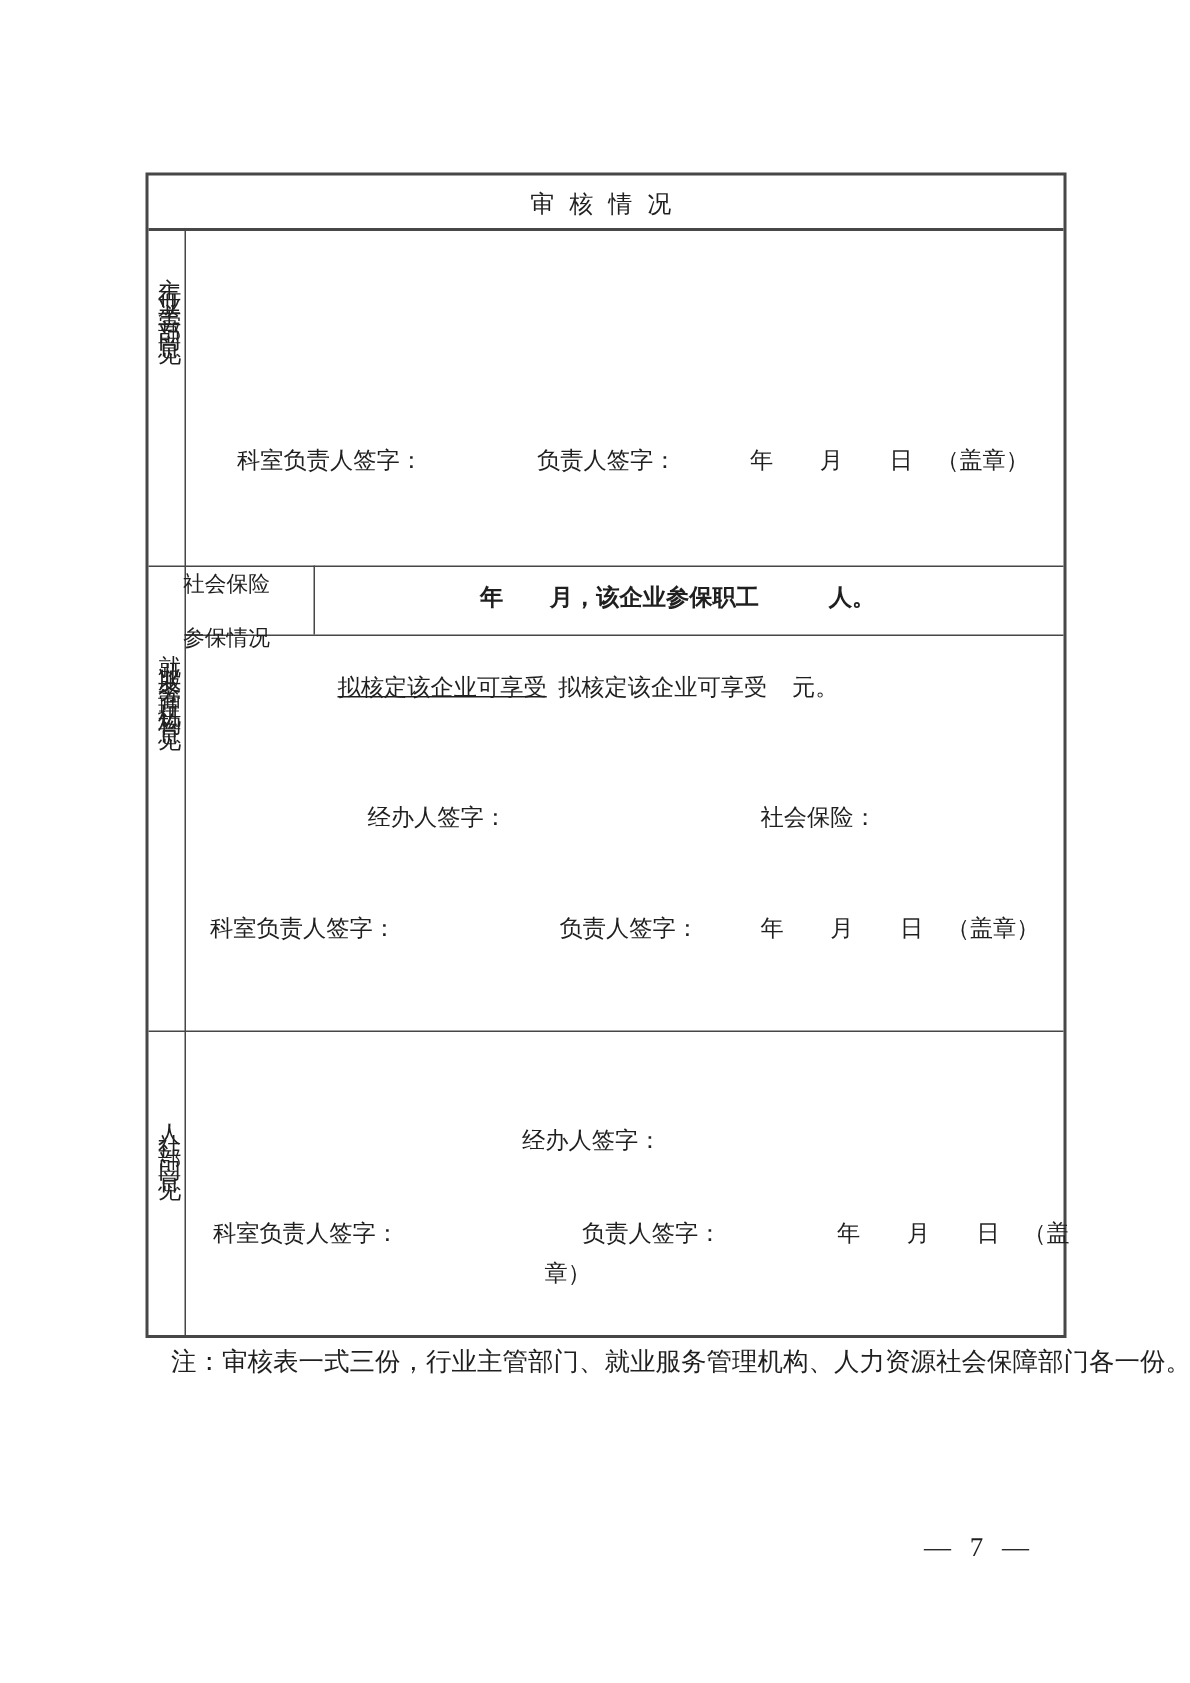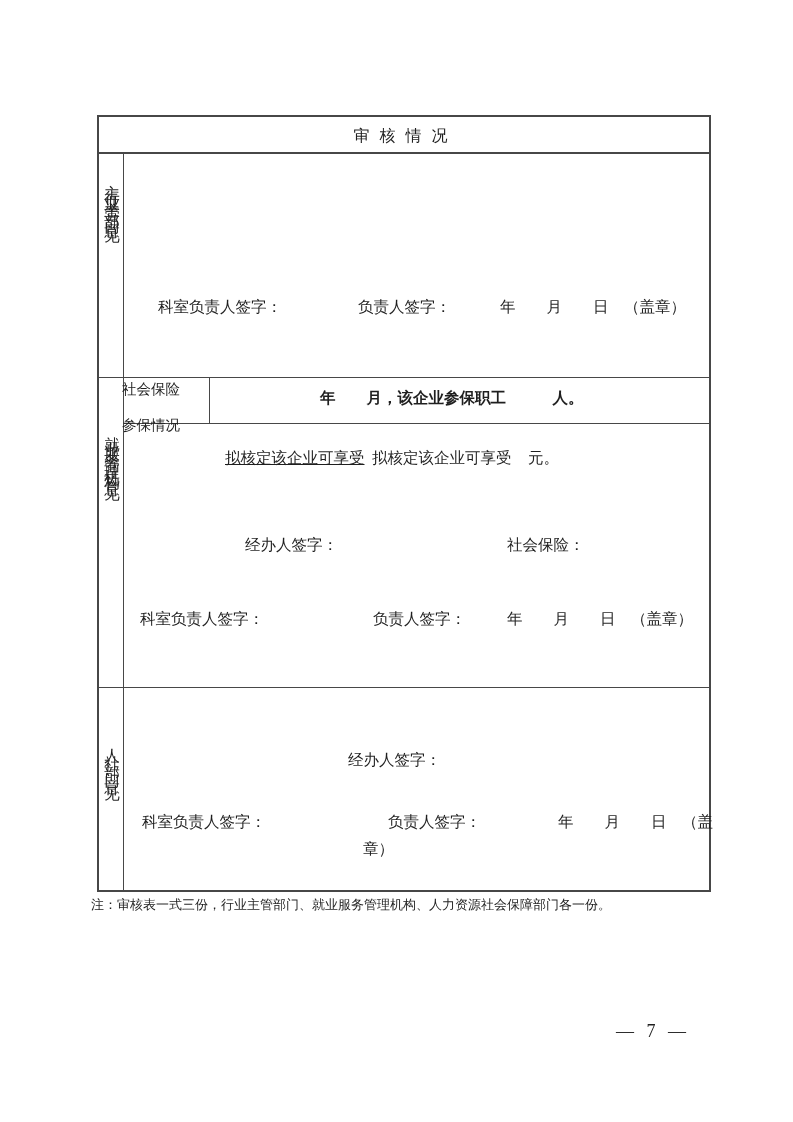--- a/index.html
+++ b/index.html
@@ -98,17 +98,17 @@
 
   <div class="vertical-label" style="left:101px; top:736px; letter-spacing:7.5px; font-size:15.5px;">人社部门意见</div>
 
   <div class="abs" style="left:348px; top:750px;">经办人签字：</div>
 
   <div class="abs" style="left:142px; top:812px;">科室负责人签字：</div>
   <div class="abs" style="left:388px; top:812px;">负责人签字：</div>
   <div class="abs" style="left:542px; top:812px;margin-left:16px;">年　　月　　日　（盖</div>
   <div class="abs" style="left:363px; top:839px;">章）</div>
 
-  <div class="abs" style="left:91px; top:896px; font-size:13px;">注：审核表一式三份，行业主管部门、就业服务管理机构、人力资源社会保障部门各一份。</div>
+  <div class="abs" style="left:114px; top:896px; font-size:17px;">注：审核表一式三份，行业主管部门、就业服务管理机构、人力资源社会保障部门各一份。</div>
 
   <div class="abs" style="left:616px; top:1021px; font-size:18px; letter-spacing:4px;">— 7 —</div>
 
 </div>
 
 </body></html>

